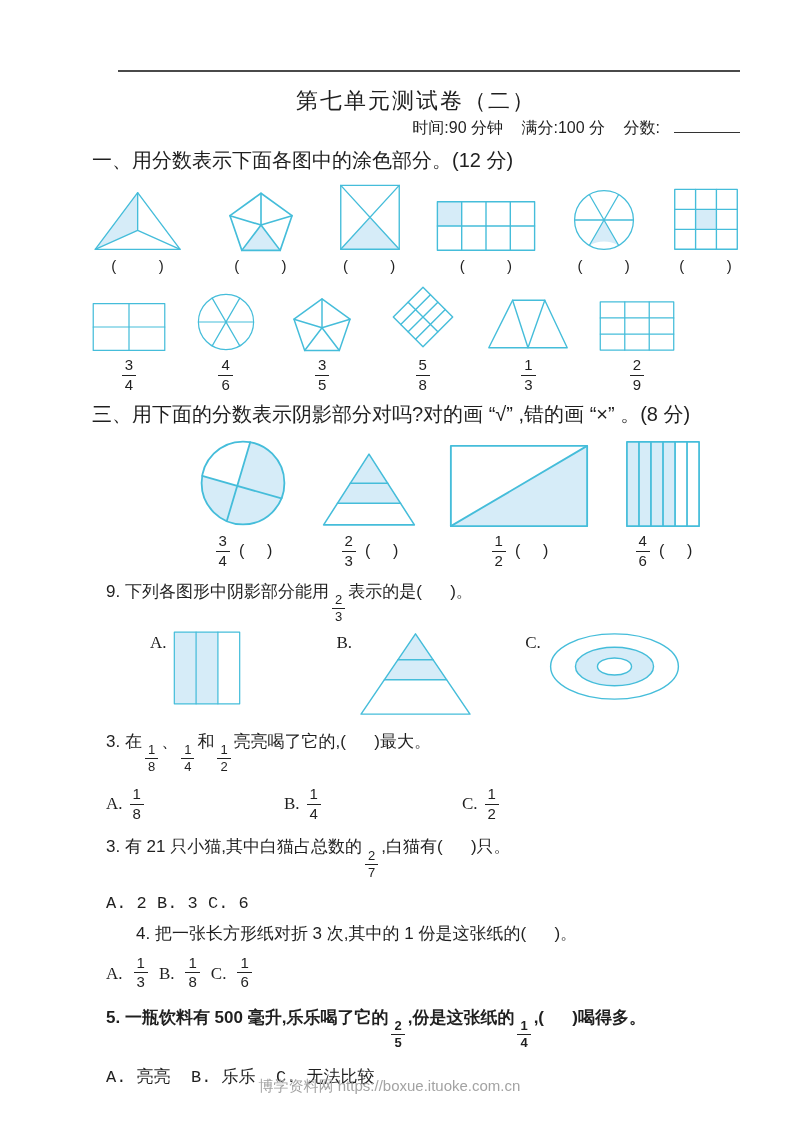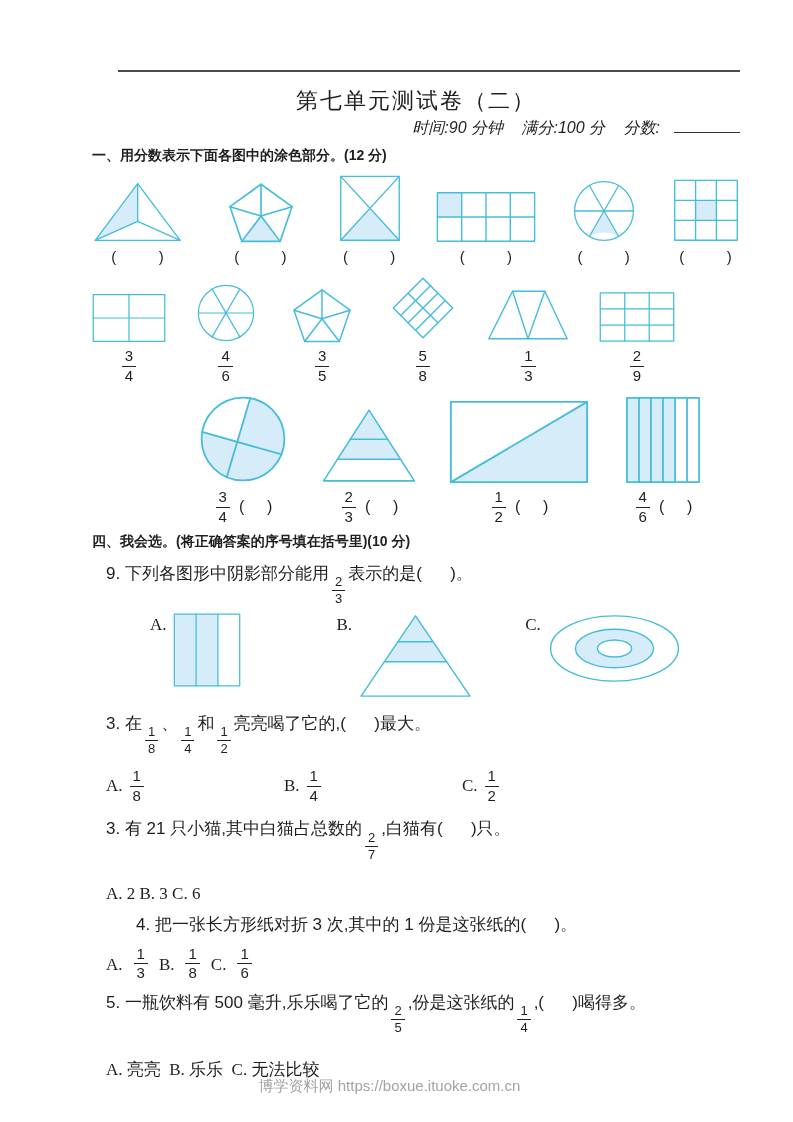--- a/index.html
+++ b/index.html
@@ -2,24 +2,24 @@
 <html style="--c-stroke: #45bdda; --c-fill: #d6ecf8; --c-text: #1f1f1f; --c-rule: #4a4a4a; --c-footer: #a3a3a3;"><head>
 <meta charset="utf-8">
 <style>
   html,body{margin:0;padding:0;background:#ffffff;}
   .page{position:relative;width:793px;height:1122px;background:#fff;overflow:hidden;
         font-family:"Liberation Sans","DejaVu Sans",sans-serif;color:var(--c-text,#1f1f1f);}
   .content{padding:70px 53px 0 92px;}
   .rule{border-top:2px solid var(--c-rule,#4a4a4a);margin:0 0 14px 26px;}
   .title{text-align:center;font-family:"Liberation Serif","DejaVu Serif",serif;
          font-size:22px;letter-spacing:2px;margin:0 0 2px 0;font-weight:500;}
-  .meta{text-align:right;font-size:16px;margin:0 0 6px 0;font-style:italic;}
+  .meta{text-align:right;font-size:16px;margin:0 0 6px 0;}
   .meta span{margin-left:14px;white-space:pre-wrap;}
   .blank-line{display:inline-block;width:66px;border-bottom:1px solid #333;height:14px;margin-left:0;}
-  .h{font-size:14px;font-weight:700;margin:8px 0 4px 0;white-space:pre-wrap;}
+  .h{font-size:20px;font-weight:400;margin:8px 0 4px 0;white-space:pre-wrap;}
   p.qt{font-size:17px;margin:8px 0 6px 14px;line-height:1.75;}
   p.qt span[data-bind]{white-space:pre-wrap;}
   .figrow{display:flex;align-items:flex-end;}
   .row-s1{justify-content:space-between;margin:10px 0 2px 0;}
   .row-s2{justify-content:space-between;margin:8px 65px 2px 0;}
   .row-s3{margin:10px 0 4px 105px;gap:30px;}
   .fig{display:flex;flex-direction:column;align-items:center;gap:5px;}
   .fig svg{display:block;}
   .cap{font-size:15px;white-space:pre;letter-spacing:1px;}
   
@@ -39,21 +39,21 @@
   .optgroup{display:flex;align-items:flex-start;gap:6px;}
   .optlabel{font-size:17px;font-family:"Liberation Serif","DejaVu Serif",serif;padding-top:2px;}
   .og-a{margin-left:44px;}
   .og-b{margin-left:96px;}
   .og-c{margin-left:52px;}
   
   .fracopts{display:flex;margin:12px 0 10px 14px;font-size:17px;}
   .fracopts .fo{width:178px;display:flex;align-items:center;gap:4px;}
   .fracopts .fo .optlabel{padding-top:0;}
   .inlineopts{font-size:17px;margin:4px 0 6px 14px;display:flex;align-items:center;gap:8px;white-space:pre-wrap;}
-  .plainopts{font-size:17px;margin:22px 0 6px 14px;white-space:pre-wrap;font-family:Liberation Serif, serif;}
+  .plainopts{font-size:17px;margin:14px 0 6px 14px;white-space:pre-wrap;font-family:Liberation Mono, monospace;}
   .footer{position:absolute;left:0;right:14px;bottom:26px;text-align:center;
           font-size:15px;color:var(--c-footer,#a3a3a3);}
 </style>
 </head>
 <body>
 
 <div class="page">
   <div class="content">
 
     <div class="rule"></div>
@@ -176,20 +176,21 @@
           <rect class="ln" x="2" y="2" width="116" height="76"></rect>
           <path class="ln" d="M40.7,2 V78 M79.3,2 V78 M2,27.3 H118 M2,52.7 H118"></path>
         </svg>
         <span class="frac capfrac">
           <span class="fnum" data-bind="s2.fractions.5.n">2</span>
           <span class="fden" data-bind="s2.fractions.5.d">9</span>
         </span>
       </div>
     </div>
 
+    <div class="h" data-bind="s3.heading">三、用下面的分数表示阴影部分对吗?对的画 “√” ,错的画 “×” 。(8 分)</div>
     <div class="figrow row-s3">
       <div class="fig">
         <svg width="92" height="90" viewBox="0 0 100 100">
           <circle class="fl" cx="50" cy="50" r="46"></circle>
           <path class="flw" d="M58,4.7 A46,46 0 0 0 4.7,42 L43.6,53.1 Z"></path>
           <circle class="ln" cx="50" cy="50" r="46"></circle>
           <path class="ln" d="M58,4.7 L32,92.3 M4.7,42 L92.7,67.2"></path>
         </svg>
         <div class="s3cap">
           <span class="frac capfrac">
@@ -237,21 +238,20 @@
         <div class="s3cap">
           <span class="frac capfrac">
             <span class="fnum" data-bind="s3.items.3.n">4</span>
             <span class="fden" data-bind="s3.items.3.d">6</span>
           </span>
           <span class="bracket" data-bind="s3.items.3.bracket">(    )</span>
         </div>
       </div>
     </div>
 
-    <div class="h" data-bind="s4.heading">四、我会选。(将正确答案的序号填在括号里)(10 分)</div>
 
     <p class="qt"><span data-bind="s4.q1.pre">9. 下列各图形中阴影部分能用</span><span class="frac">
           <span class="fnum" data-bind="s4.q1.frac.n">2</span>
           <span class="fden" data-bind="s4.q1.frac.d">3</span>
         </span><span data-bind="s4.q1.post">表示的是(      )。</span></p>
 
     <div class="optrow">
       <div class="optgroup og-a">
         <span class="optlabel" data-bind="s4.q1.optionA">A.</span>
         <svg width="68" height="74" viewBox="0 0 110 120">
@@ -324,21 +324,21 @@
     <div class="plainopts" data-bind="s4.q3.options">A. 2 B. 3 C. 6</div>
 
     <p class="qt" style="margin-top:2px;margin-left:44px;"><span data-bind="s4.q4.text">4. 把一张长方形纸对折 3 次,其中的 1 份是这张纸的(      )。</span></p>
 
     <div class="inlineopts">
       <span class="optlabel" data-bind="s4.q4.options.0.label">A.</span><span class="frac capfrac"><span class="fnum" data-bind="s4.q4.options.0.n">1</span><span class="fden" data-bind="s4.q4.options.0.d">3</span></span>
       <span class="optlabel" data-bind="s4.q4.options.1.label">B.</span><span class="frac capfrac"><span class="fnum" data-bind="s4.q4.options.1.n">1</span><span class="fden" data-bind="s4.q4.options.1.d">8</span></span>
       <span class="optlabel" data-bind="s4.q4.options.2.label">C.</span><span class="frac capfrac"><span class="fnum" data-bind="s4.q4.options.2.n">1</span><span class="fden" data-bind="s4.q4.options.2.d">6</span></span>
     </div>
 
-    <p class="qt" style="margin-top:6px;"><span data-bind="s4.q5.pre">5. 一瓶饮料有 500 毫升,乐乐喝了它的</span><span class="frac">
+    <p class="qt" style="margin-top:12px;font-weight:bold;"><span data-bind="s4.q5.pre">5. 一瓶饮料有 500 毫升,乐乐喝了它的</span><span class="frac">
           <span class="fnum" data-bind="s4.q5.f1.n">2</span>
           <span class="fden" data-bind="s4.q5.f1.d">5</span>
         </span><span data-bind="s4.q5.mid">,份是这张纸的</span><span class="frac">
           <span class="fnum" data-bind="s4.q5.f2.n">1</span>
           <span class="fden" data-bind="s4.q5.f2.d">4</span>
         </span><span data-bind="s4.q5.post">,(      )喝得多。</span></p>
 
     <div class="plainopts" data-bind="s4.q5.options">A. 亮亮  B. 乐乐  C. 无法比较</div>
 
   </div>

